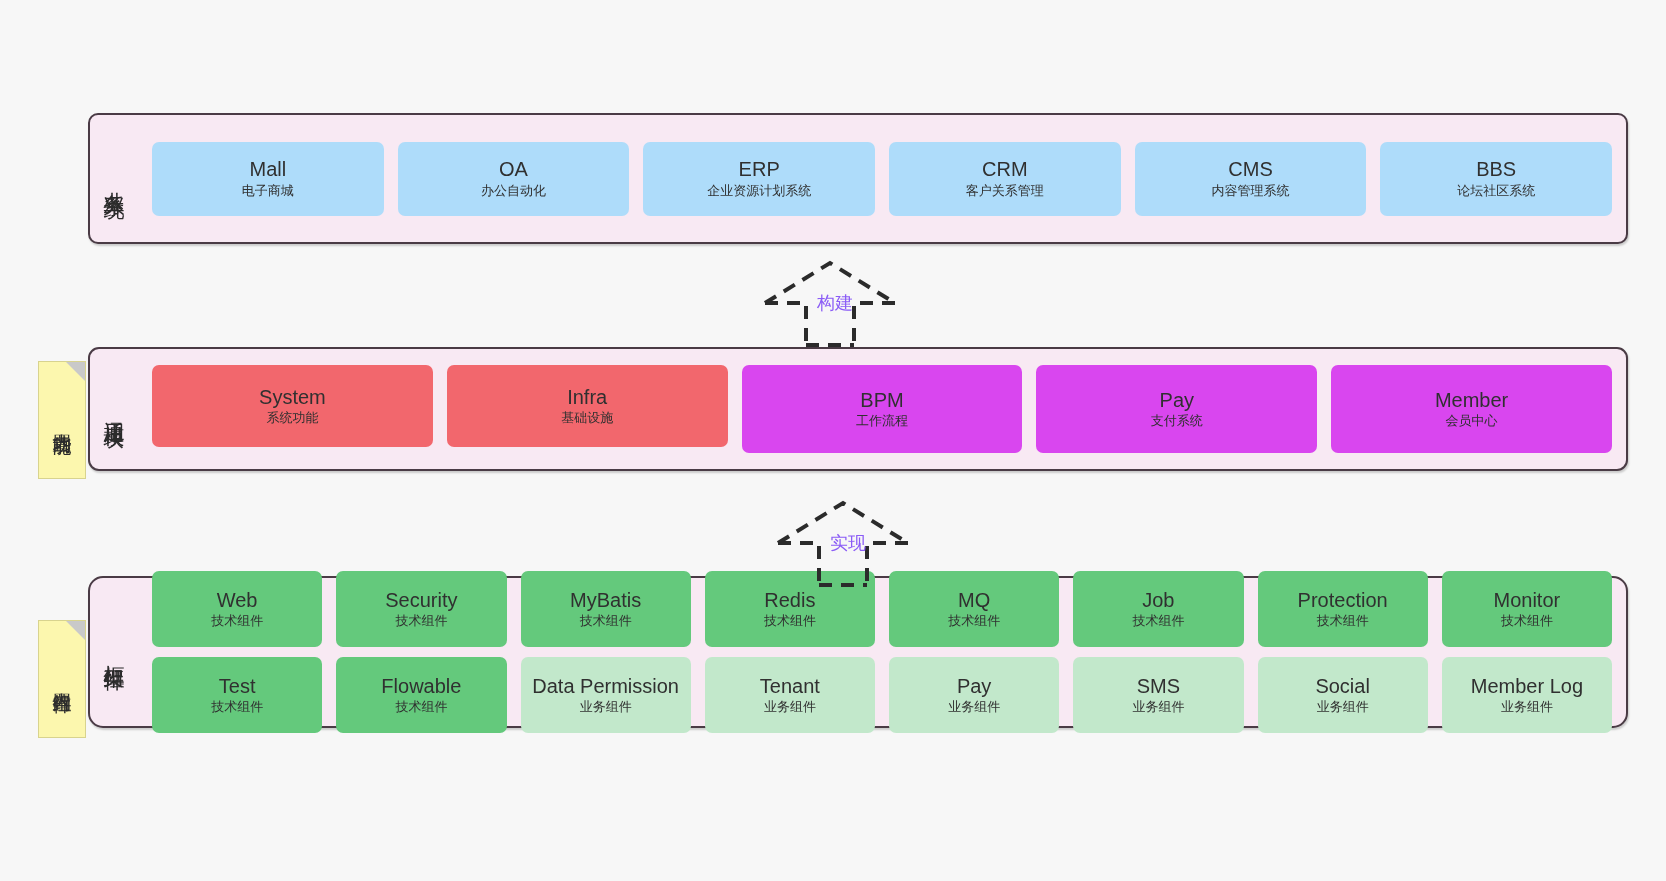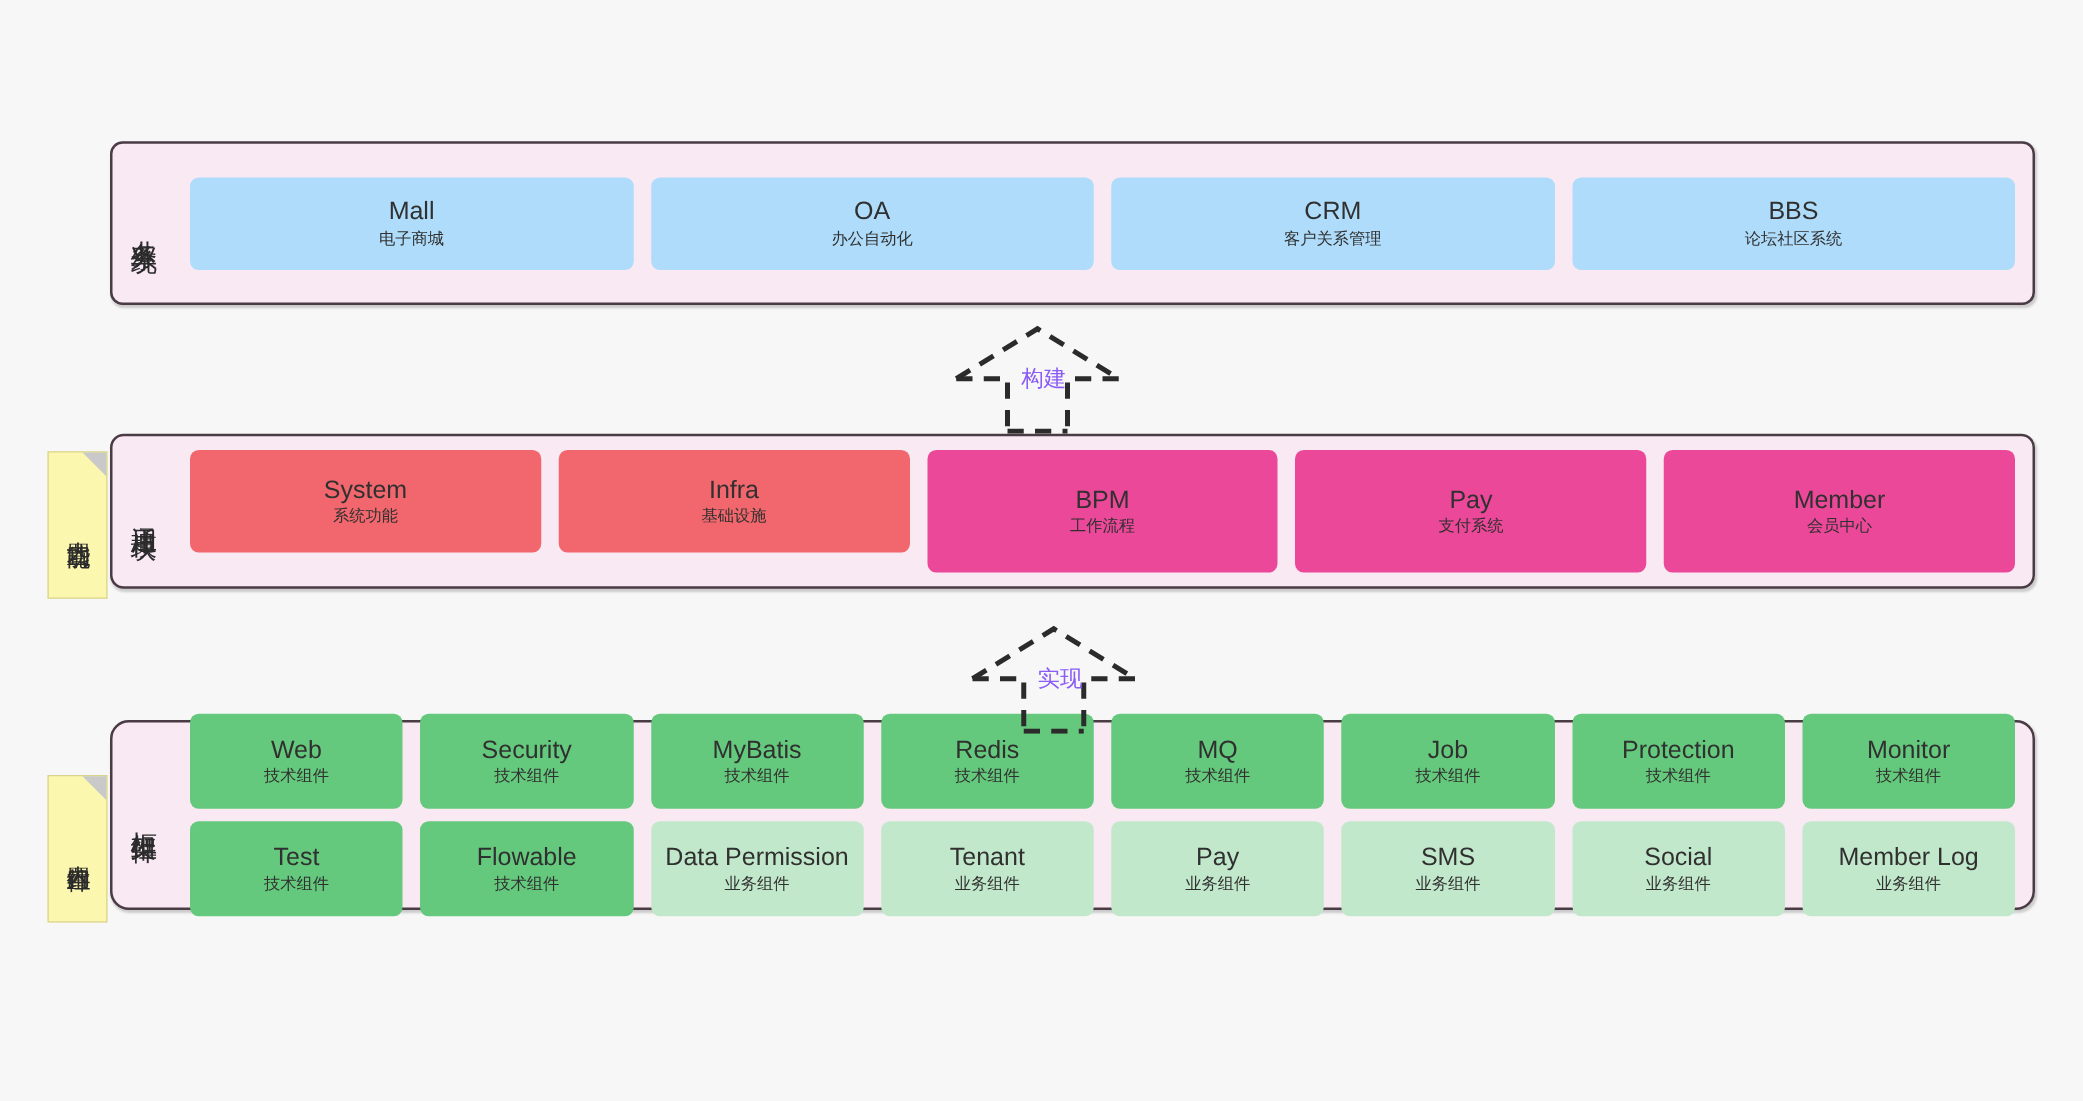--- a/index.html
+++ b/index.html
@@ -65,21 +65,21 @@
     text-align: center;
     color: #303030;
     line-height: 1.28;
     padding: 4px 6px;
   }
   .card .t1 { font-size: 20px; }
   .card .t2 { font-size: 13px; }
 
   .c-blue        { background: #aedcfa; height: 74px; }
   .c-red         { background: #f2676d; height: 82px; }
-  .c-pink        { background: #ec4899; height: 98px; }
+  .c-pink        { background: #d946ef; height: 88px; }
   .c-green       { background: #64c97c; height: 76px; }
   .c-lightgreen  { background: #c2e8cb; height: 76px; }
 
   
   .note {
     position: absolute;
     box-sizing: border-box;
     background: #fcf7ae;
     border: 1px solid #d8d38e;
     display: flex;
@@ -127,22 +127,30 @@
     <div class="row">
       <div class="card c-blue">
         <span class="t1">Mall</span>
         <span class="t2">电子商城</span>
       </div>
       <div class="card c-blue">
         <span class="t1">OA</span>
         <span class="t2">办公自动化</span>
       </div>
       <div class="card c-blue">
+        <span class="t1">ERP</span>
+        <span class="t2">企业资源计划系统</span>
+      </div>
+      <div class="card c-blue">
         <span class="t1">CRM</span>
         <span class="t2">客户关系管理</span>
+      </div>
+      <div class="card c-blue">
+        <span class="t1">CMS</span>
+        <span class="t2">内容管理系统</span>
       </div>
       <div class="card c-blue">
         <span class="t1">BBS</span>
         <span class="t2">论坛社区系统</span>
       </div>
     </div>
   </div>
 </div>
 
 <div class="arrow" style="left:755px; top:255px; width:150px; height:92px;">

